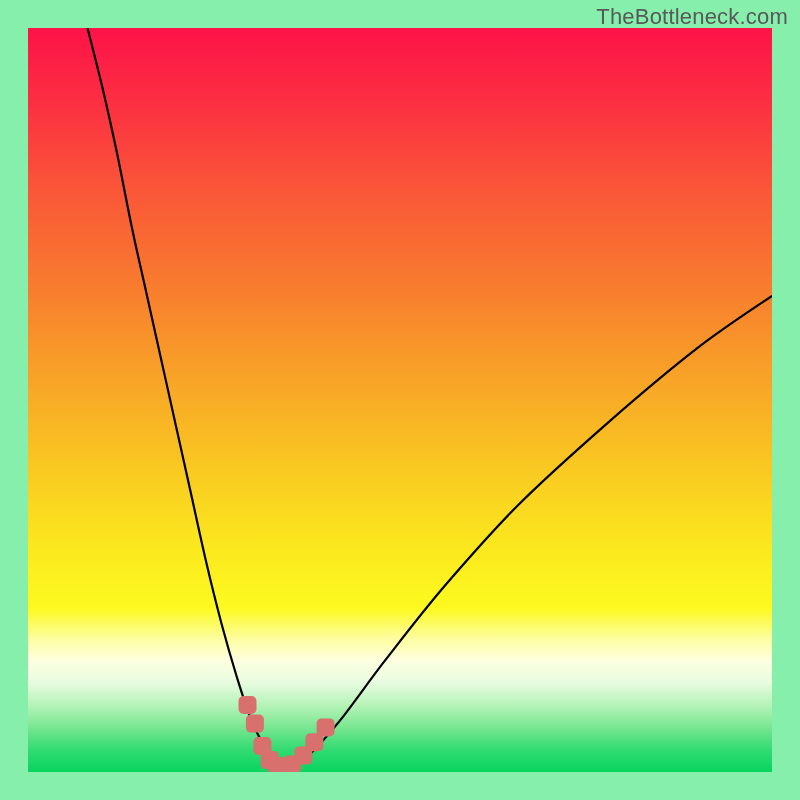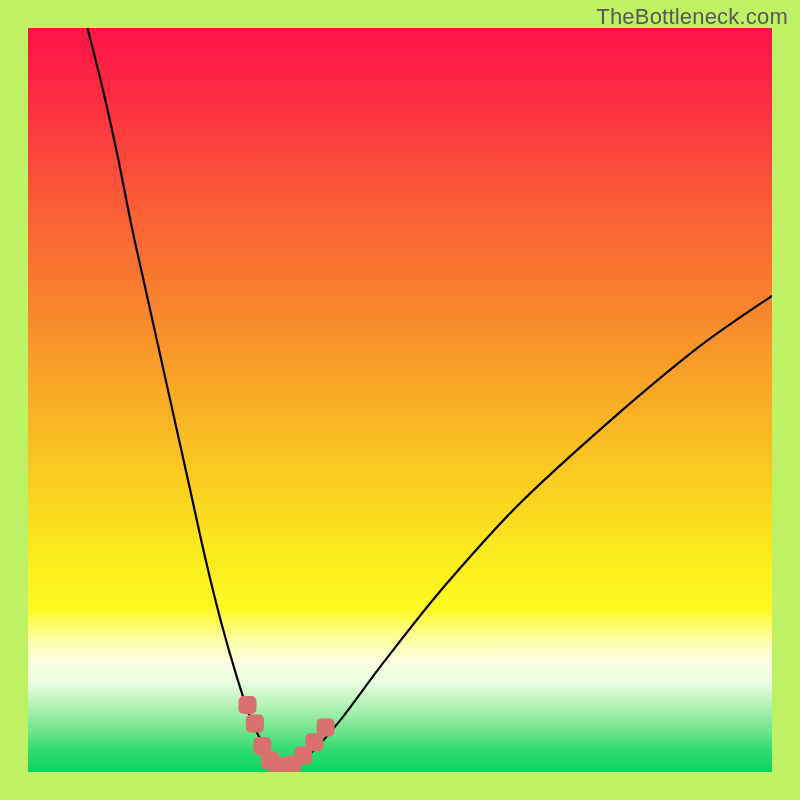--- a/index.html
+++ b/index.html
@@ -8,21 +8,21 @@
     width: 800px;
     height: 800px;
     background: #000;
     font-family: Arial, Helvetica, sans-serif;
     overflow: hidden;
   }
   .stage {
     position: relative;
     width: 800px;
     height: 800px;
-    background: #bef264;
+    background: #86efac;
   }
   .plot-area {
     position: absolute;
     left: 28px;
     top: 28px;
     width: 744px;
     height: 744px;
     background: linear-gradient(
       to bottom,
       #fd1348 0%,

